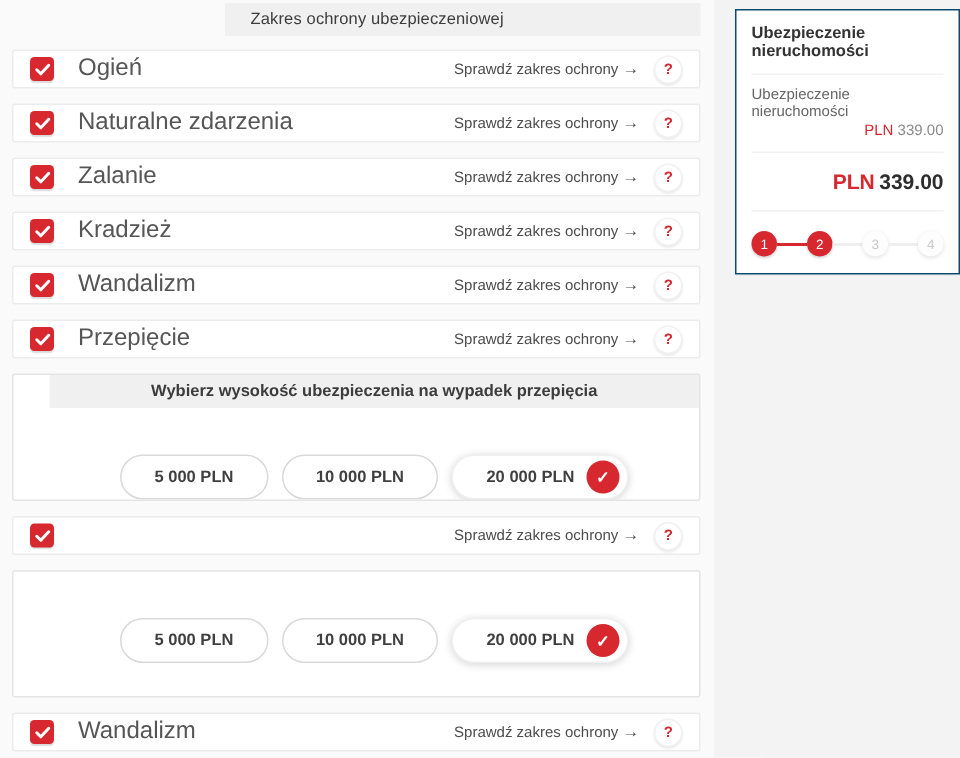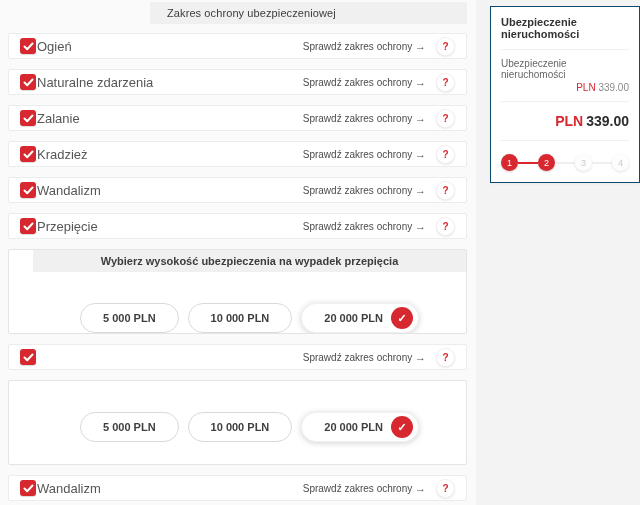--- a/index.html
+++ b/index.html
@@ -20,21 +20,21 @@
   .cov-row{
     height:26px;background:#ffffff;border:1px solid #ececec;border-radius:2px;
     display:flex;align-items:center;padding:0 11px;box-sizing:border-box;
     margin-bottom:10px;
   }
   .checkbox{
     width:16px;height:16px;background:#d7282f;border-radius:3px;flex:none;
     display:flex;align-items:center;justify-content:center;cursor:pointer;
     box-shadow:0 1px 1px rgba(0,0,0,.15);
   }
-  .row-label{margin-left:1px;font-size:13px;color:#565656;}
+  .row-label{margin-left:16px;font-size:16px;color:#565656;}
   .row-right{margin-left:auto;display:flex;align-items:center;gap:10px;}
   .row-link{font-size:10px;color:#4c4c4c;text-decoration:none;cursor:pointer;white-space:nowrap;}
   .row-link .arrow{font-size:11px;color:#4c4c4c;}
   .help{
     width:17px;height:17px;border-radius:50%;background:#fff;flex:none;
     border:1px solid #f1f1f1;box-shadow:0 1px 2px rgba(0,0,0,.10);
     color:#d7282f;font-size:10px;font-weight:bold;
     display:flex;align-items:center;justify-content:center;cursor:pointer;
   }
   .sel-card{

